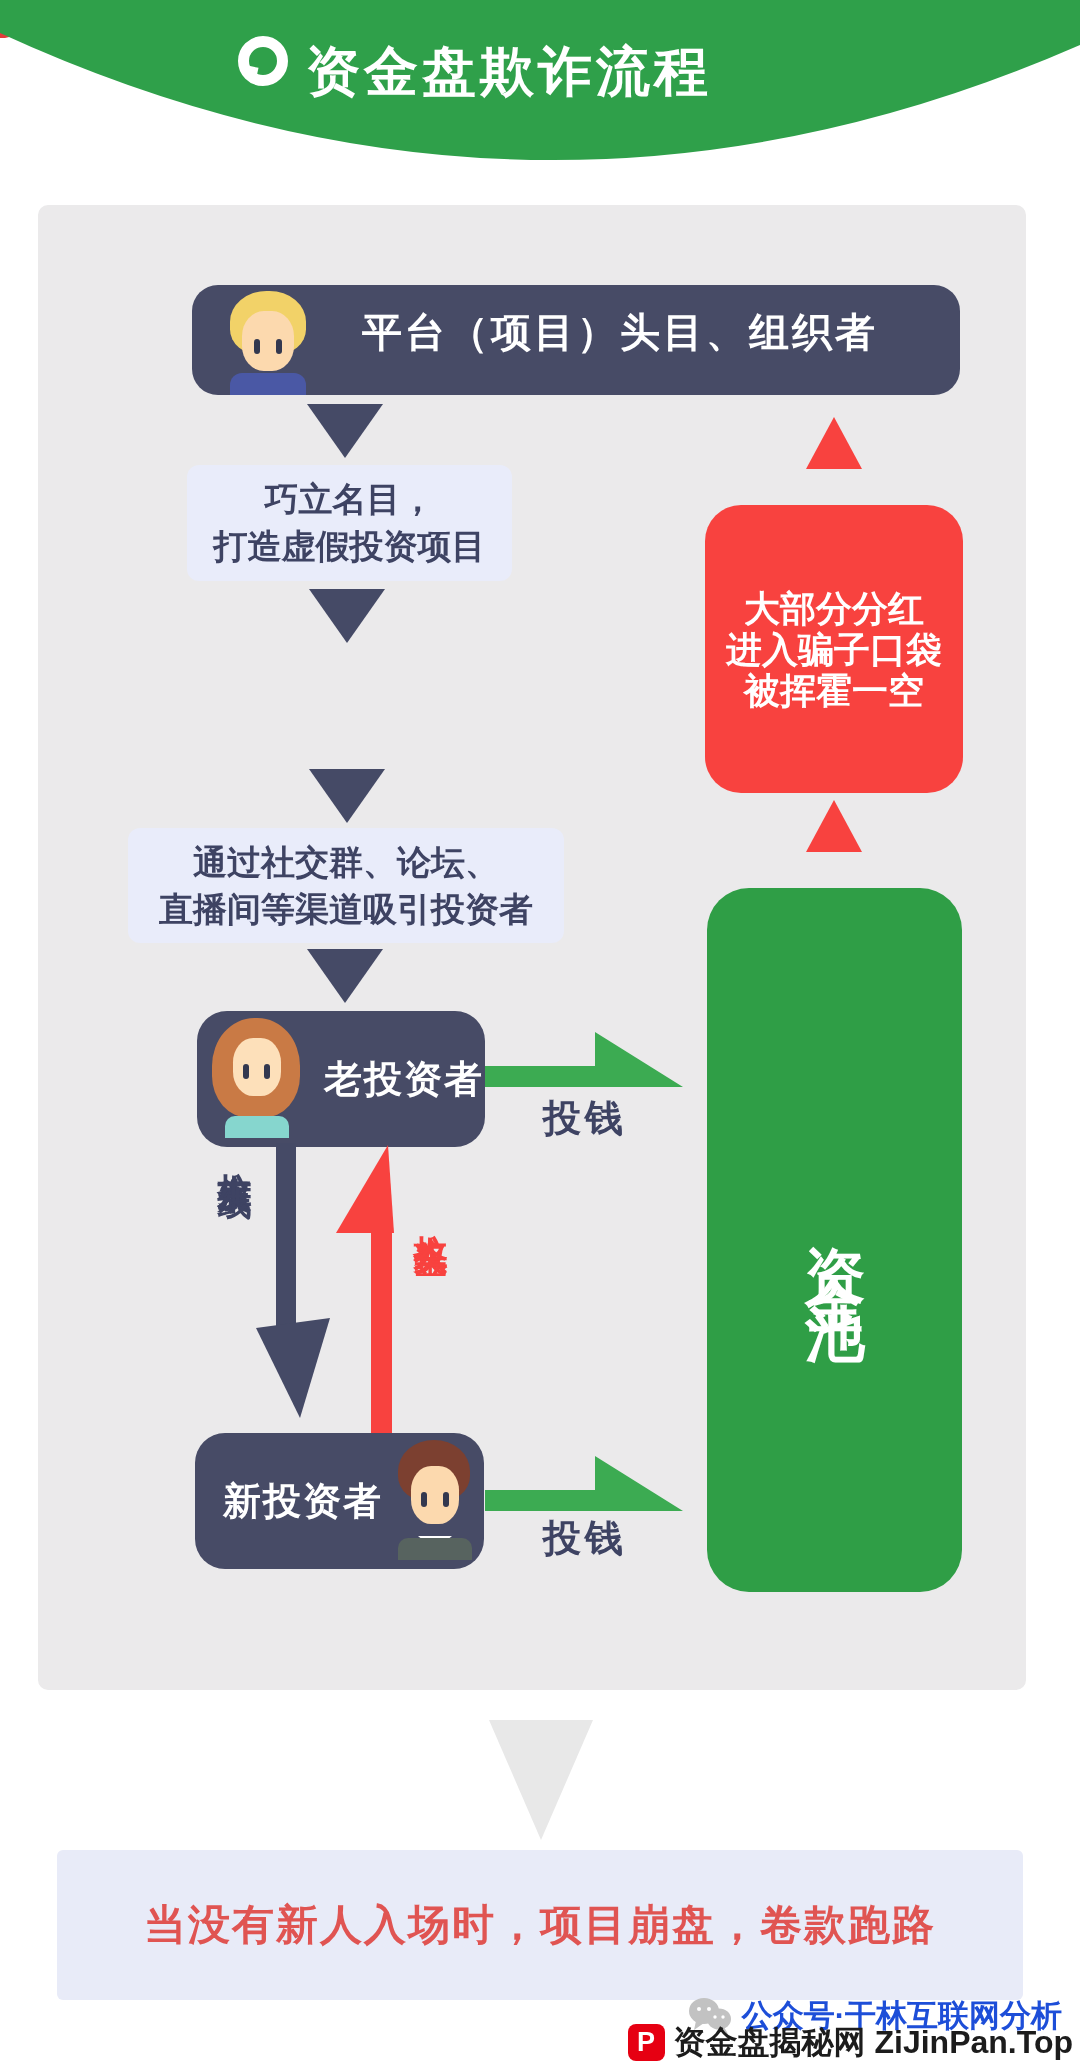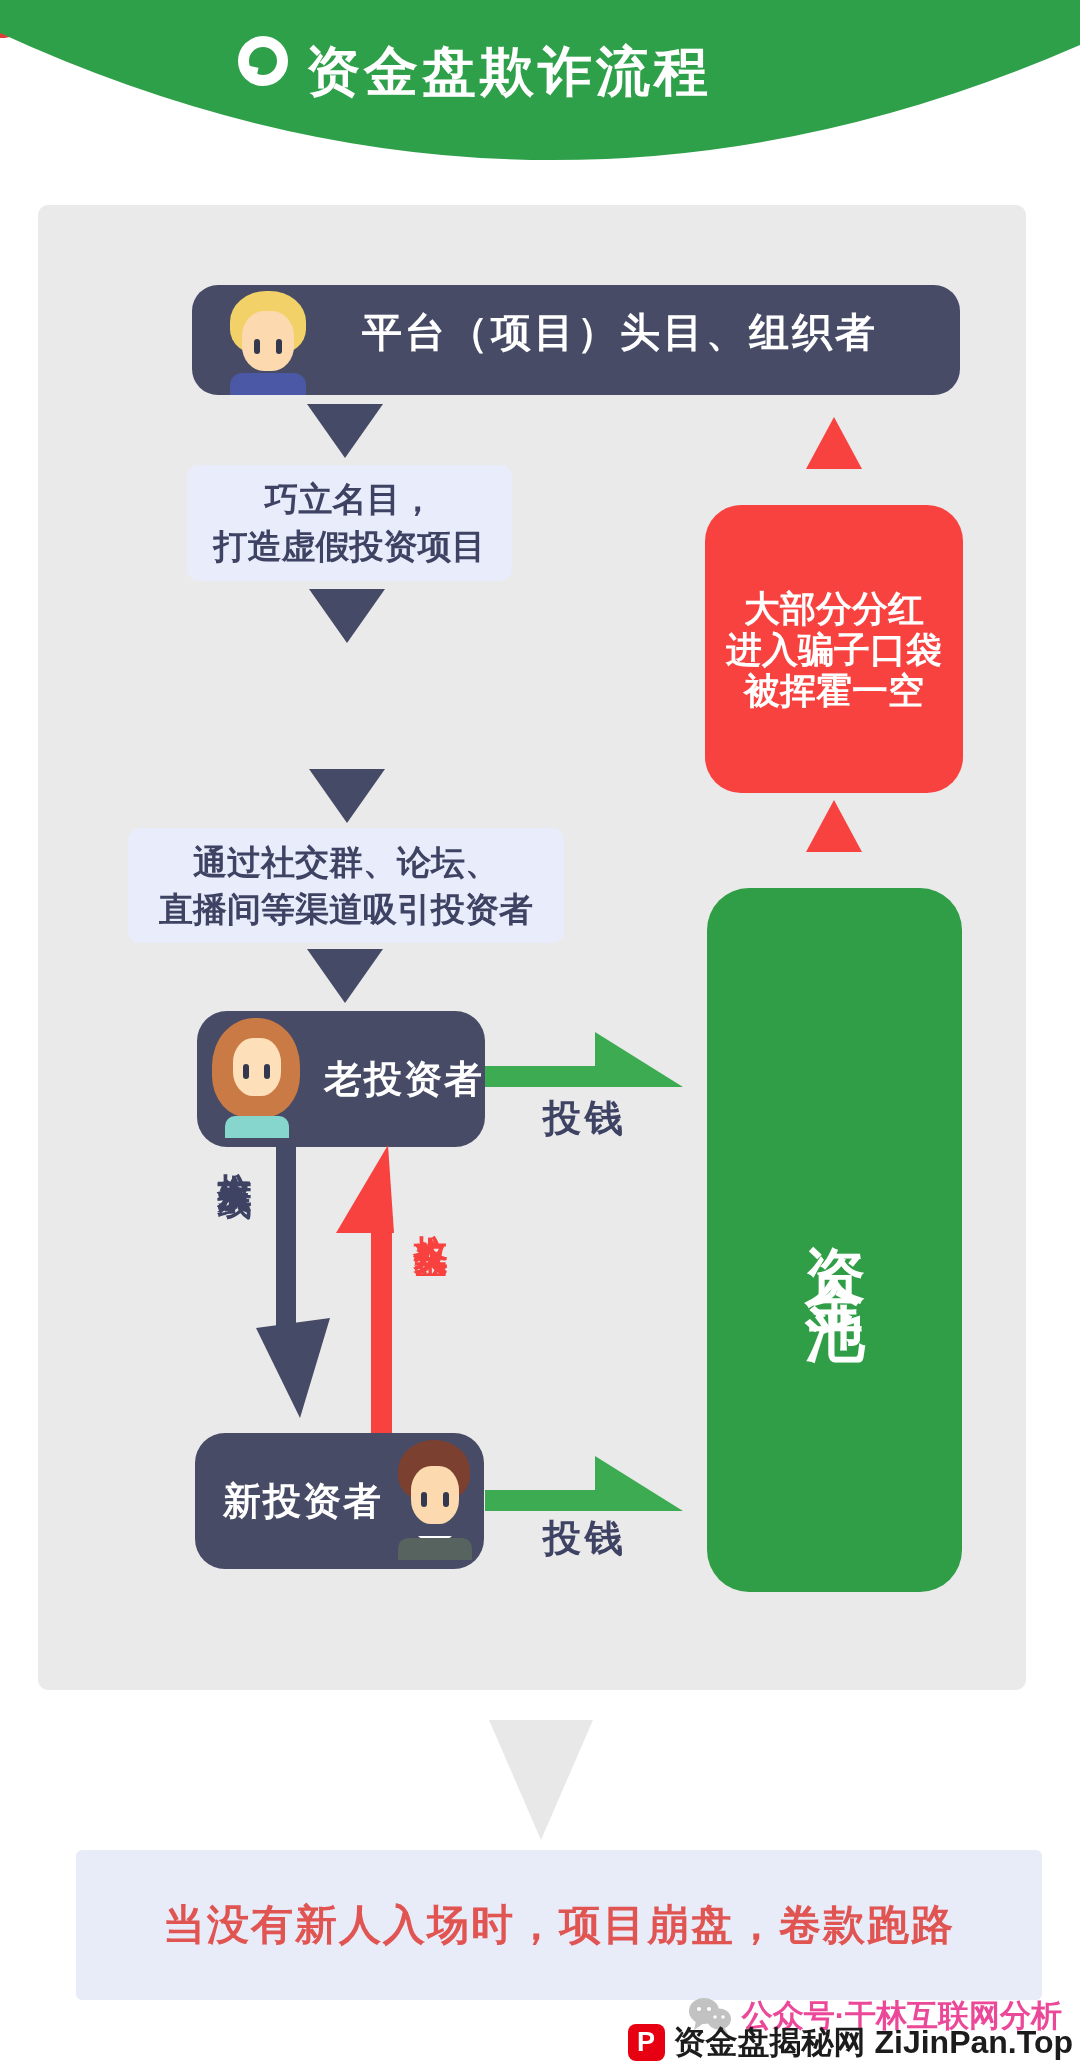--- a/index.html
+++ b/index.html
@@ -73,25 +73,25 @@
             clip-path:polygon(52px 0,0 88px,58px 88px);}
 
   .vlabel{writing-mode:vertical-rl;text-orientation:upright;font-weight:bold;font-size:34px;letter-spacing:0.06em;}
   .vl-navy{left:212px;top:1146px;height:250px;color:#3e4363;}
   .vl-red{left:408px;top:1208px;height:185px;color:#f8423f;}
 
   
   .gray-v{left:489px;top:1720px;width:104px;height:120px;background:#e8e8e8;clip-path:polygon(0 0,100% 0,50% 100%);}
   .collapse-box{left:57px;top:1850px;width:966px;height:150px;background:#e8ebf8;border-radius:6px;
                 display:flex;align-items:center;justify-content:center;
-                color:#e05452;font-size:42px;font-weight:bold;letter-spacing:2px;margin-left:19px;}
+                color:#e05452;font-size:42px;font-weight:bold;letter-spacing:2px;}
 
   
   .foot1{top:1998px;right:18px;height:36px;display:flex;align-items:center;gap:10px;
-         color:#ec4899;font-size:31px;font-weight:bold;}
+         color:#1d4ed8;font-size:31px;font-weight:bold;}
   .foot2{top:2024px;right:7px;height:37px;display:flex;align-items:center;gap:9px;
          color:#1c1c1c;font-size:32px;font-weight:bold;}
   .plogo{width:37px;height:37px;background:#e60012;border-radius:8px;color:#fff;display:flex;align-items:center;
          justify-content:center;font-size:27px;font-weight:bold;}
 
   
   .avatar{position:absolute;}
   .av-hair,.av-face,.av-eye,.av-shirt,.av-collar{position:absolute;}
   .av-face{background:#fcd9ae;border-radius:42%;}
   .av-eye{width:6px;height:15px;background:#33384f;border-radius:3px;}

